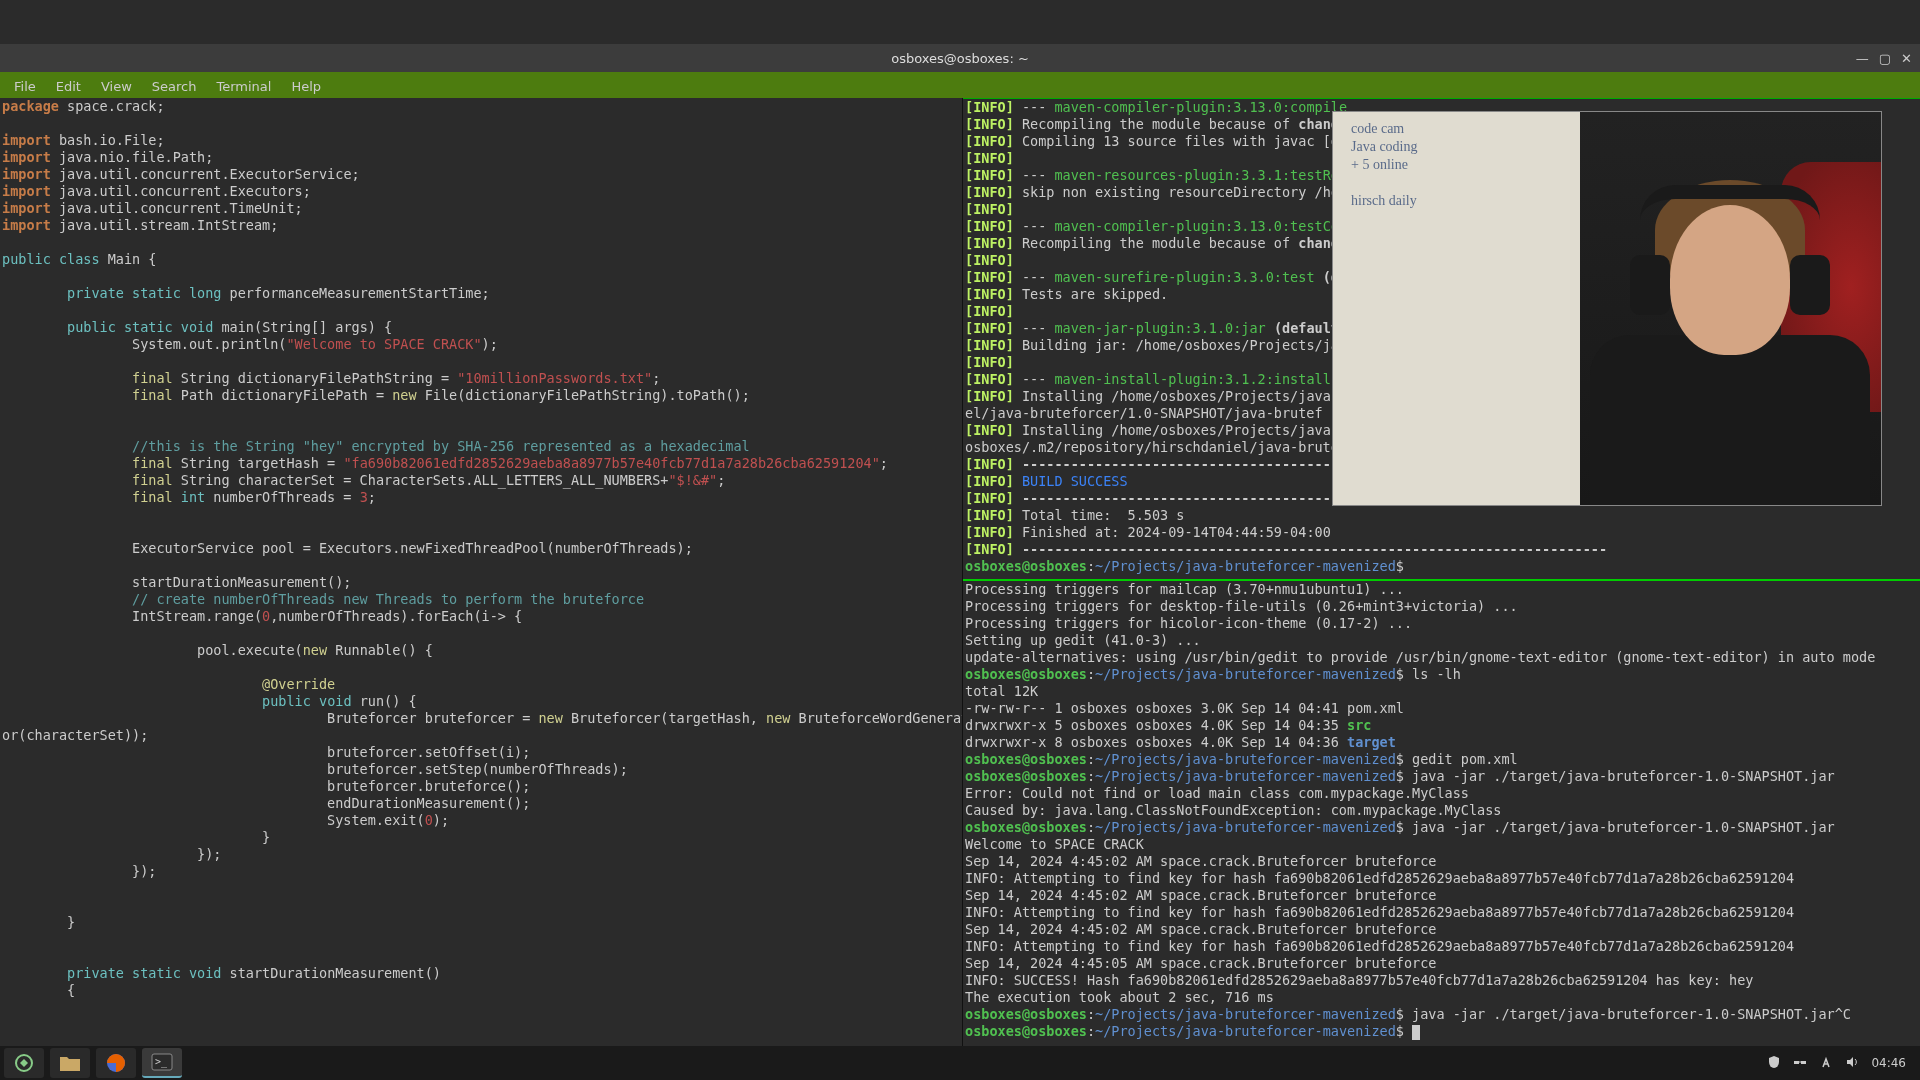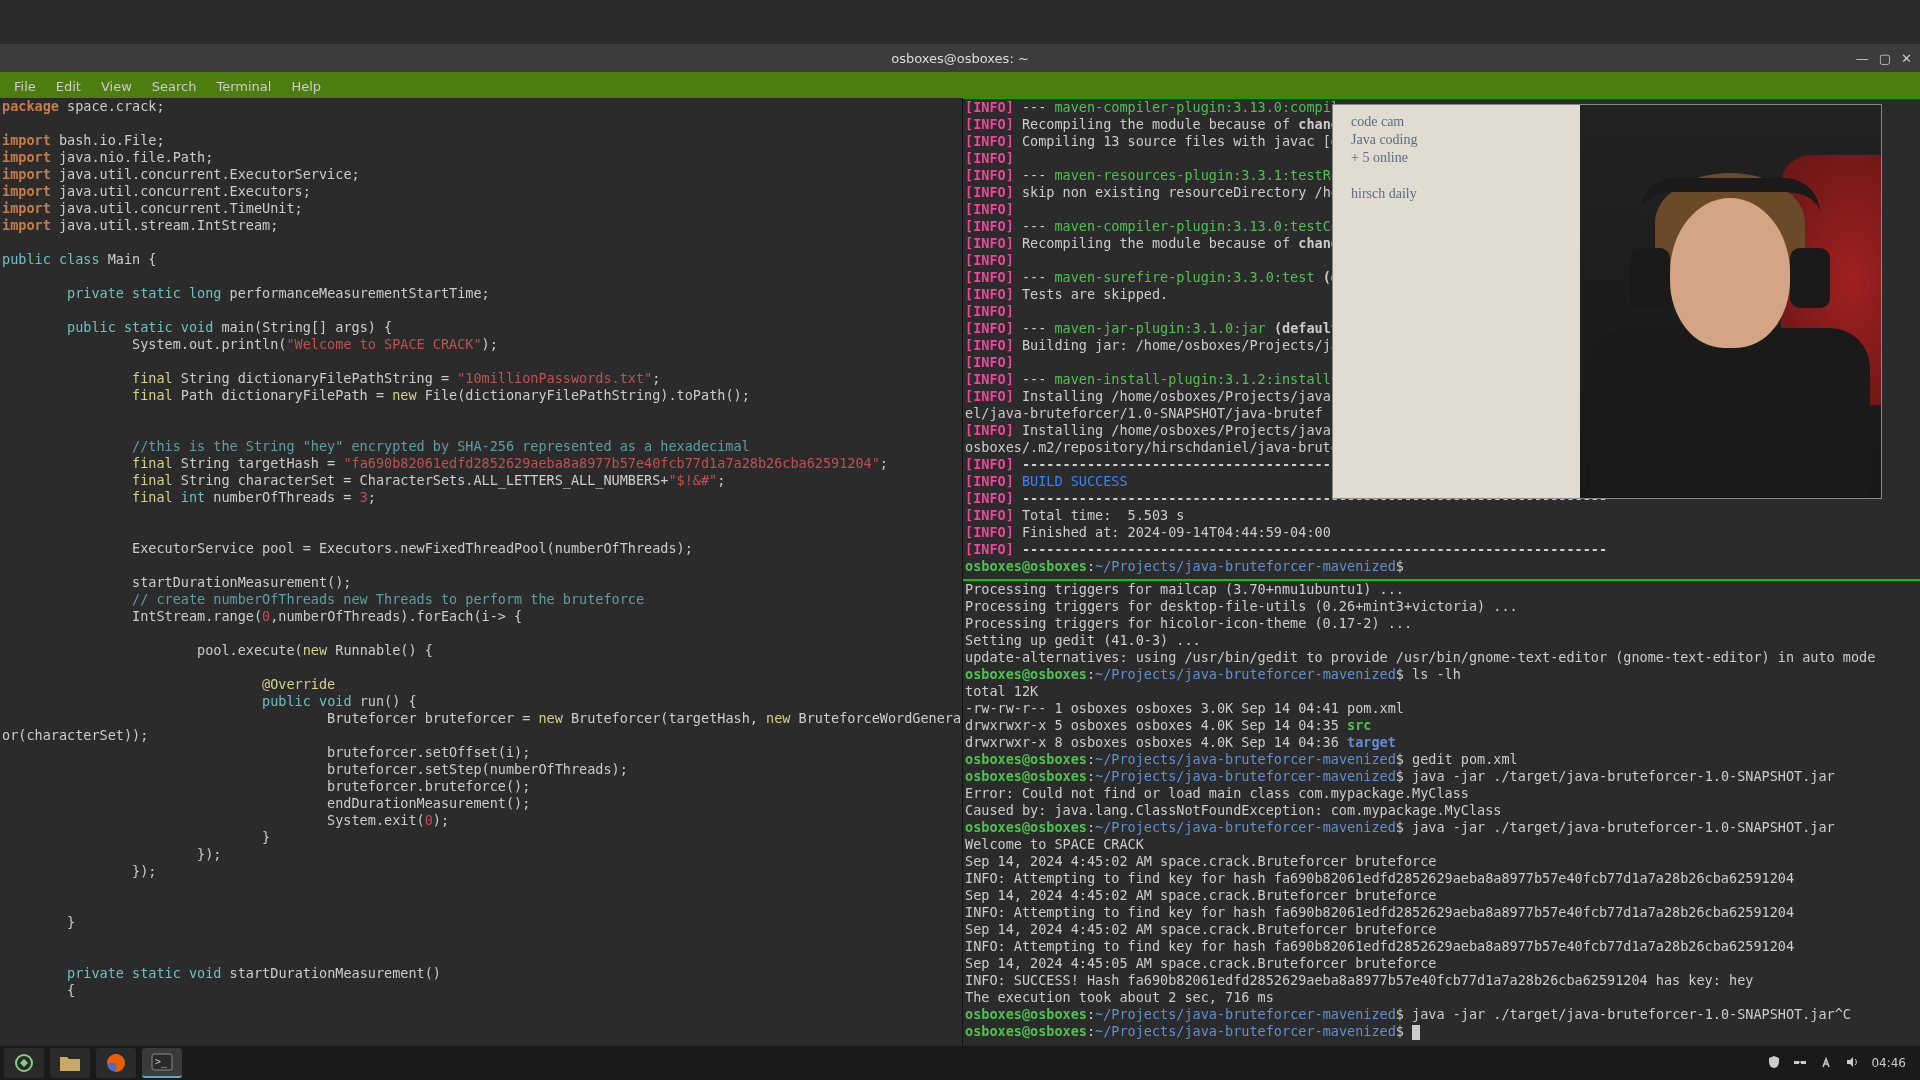--- a/index.html
+++ b/index.html
@@ -15,35 +15,35 @@
 .pane-right { flex: 1; background: #2b2b2b; font-size: 13.5px; line-height: 17px; overflow: hidden; position: relative; border-top: 1px solid #0a0; }
 .pane-right-top { height: 482px; overflow: hidden; padding-left: 2px; border-bottom: 2px solid #0c0; }
 .pane-right-bottom { padding-left: 2px; overflow: hidden; }
 pre { white-space: pre; font-family: inherit; }
 .kw-orange { color: #c77c48; font-weight: bold; }
 .kw-yellow { color: #d0d090; }
 .kw-cyan { color: #6cc0c0; }
 .kw-red { color: #c05050; }
 .kw-comment { color: #5f9ea0; }
 .kw-annotation { color: #d0d090; }
-.info-bracket { color: #ec4899; font-weight: bold; text-align: right; }
+.info-bracket { color: #bef264; font-weight: bold; text-align: right; }
 .build-success { color: #3b82f6; font-weight: normal; }
 .maven-plugin { color: #50c050; }
 .ls-dir { color: #6090d0; font-weight: bold; }
 .ls-src { color: #50c050; font-weight: bold; }
 .prompt { color: #50c050; font-weight: bold; }
 .prompt-path { color: #6090d0; font-weight: normal; }
 .vim-status { background: #2b2b2b; color: #ccc; position: absolute; bottom: 17px; left: 0; right: 0; display: flex; padding-left: 2px; font-size: 13.5px; }
 .vim-status .vs-left { flex: 1; }
 .vim-status .vs-pos { width: 180px; }
 .vim-status .vs-pct { width: 60px; }
 .tmux-bar { position: absolute; bottom: 0; left: 0; right: 0; height: 17px; background: #0a0; color: #000; font-size: 13px; display: flex; align-items: center; padding: 0 4px; }
 .tmux-bar .tmux-session { background: #000; color: #0a0; padding: 0 4px; }
 .tmux-bar .tmux-win { padding: 0 8px; }
-.webcam { position: absolute; top: 5px; right: 38px; width: 550px; height: 395px; background: linear-gradient(135deg, #d8d4c8 0%, #c8c4b8 40%, #b8b4a8 100%); border: 1px solid #888; z-index: 10; display: flex; }
+.webcam { position: absolute; top: 12px; right: 38px; width: 550px; height: 395px; background: linear-gradient(135deg, #d8d4c8 0%, #c8c4b8 40%, #b8b4a8 100%); border: 1px solid #888; z-index: 10; display: flex; }
 .webcam-left { width: 45%; background: #e0dcd0; position: relative; }
 .webcam-writing { position: absolute; top: 8px; left: 18px; color: #5a6b8a; font-family: cursive; font-size: 14px; line-height: 18px; }
 .webcam-right { flex: 1; background: linear-gradient(#222 0%, #181818 100%); position: relative; overflow: hidden; }
 .webcam-person { position: absolute; bottom: 0; left: 50%; transform: translateX(-50%); width: 280px; height: 350px; }
 .webcam-head { position: absolute; top: 50px; left: 50%; transform: translateX(-50%); width: 120px; height: 150px; background: #d4a584; border-radius: 50% 50% 45% 45%; }
 .webcam-hair { position: absolute; top: 25px; left: 50%; transform: translateX(-50%); width: 150px; height: 100px; background: #6b4a2a; border-radius: 60% 60% 30% 30%; }
 .webcam-body { position: absolute; top: 180px; left: 50%; transform: translateX(-50%); width: 280px; height: 200px; background: #1a1a1a; border-radius: 40px 40px 0 0; }
 .webcam-headphones { position: absolute; top: 30px; left: 50%; transform: translateX(-50%); width: 180px; height: 35px; border-top: 14px solid #1a1a1a; border-radius: 90px 90px 0 0; }
 .webcam-earcup-l { position: absolute; top: 100px; left: 40px; width: 40px; height: 60px; background: #1a1a1a; border-radius: 10px; }
 .webcam-earcup-r { position: absolute; top: 100px; right: 40px; width: 40px; height: 60px; background: #1a1a1a; border-radius: 10px; }

